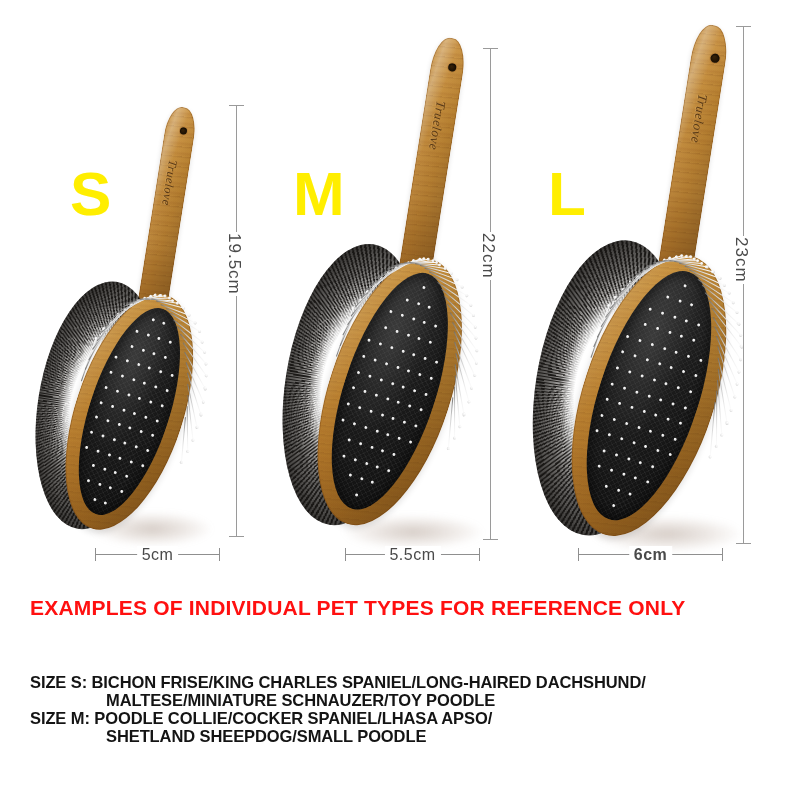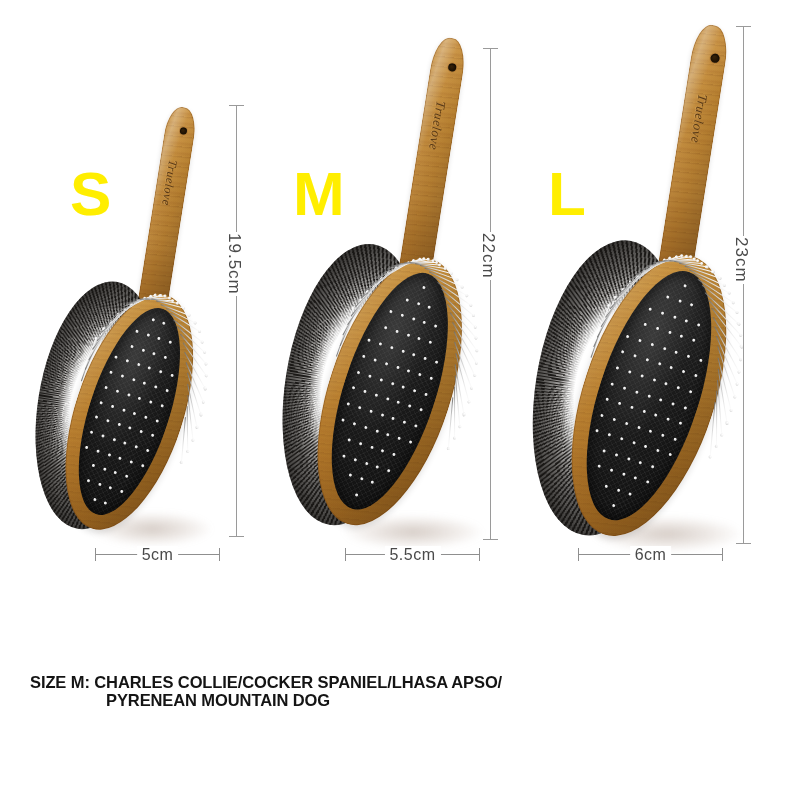--- a/index.html
+++ b/index.html
@@ -677,32 +677,37 @@
             <div class="pin" style="left: 157.948px; top: 129.886px; width: 55.834px; transform: rotate(81.2571deg);"></div>
             <div class="pin" style="left: 158.36px; top: 141.21px; width: 55.9854px; transform: rotate(86deg);"></div>
           </div>
       </div>
 
       <div class="size-letter" style="left:18px; top:163px;">L</div>
 
       <div class="dim-v" style="left:213px; top:26px; height:518px;"></div>
       <div class="dim-v-label" style="left:223px; top:236px;">23cm</div>
 
-      <div class="dim-h" style="left:48px; top:554px; width:145px;">
+      <div class="dim-h" style="left:48px; top:554px; width:145px;font-weight:bold;">
         <span class="dim-h-label">6cm</span>
       </div>
     </div>
 
   </div>
 
   <div class="text-block">
+    <div class="headline">EXAMPLES OF INDIVIDUAL PET TYPES FOR REFERENCE ONLY</div>
 
     <div class="size-rows">
       <div class="size-row">
-        <span class="line">SIZE M: CHARLES COLLIE/COCKER SPANIEL/LHASA APSO/</span>
+        <span class="line">SIZE S: BICHON FRISE/KING CHARLES SPANIEL/LONG-HAIRED DACHSHUND/</span>
+        <span class="line cont">MALTESE/MINIATURE SCHNAUZER/TOY POODLE</span>
       </div>
       <div class="size-row">
-        <span class="line cont">PYRENEAN MOUNTAIN DOG</span>
+        <span class="line">SIZE M: POODLE COLLIE/COCKER SPANIEL/LHASA APSO/</span>
+        <span class="line cont">SHETLAND SHEEPDOG/SMALL POODLE</span>
+      </div>
+      <div class="size-row">
       </div>
     </div>
   </div>
 
 </div>
 
 </body></html>

